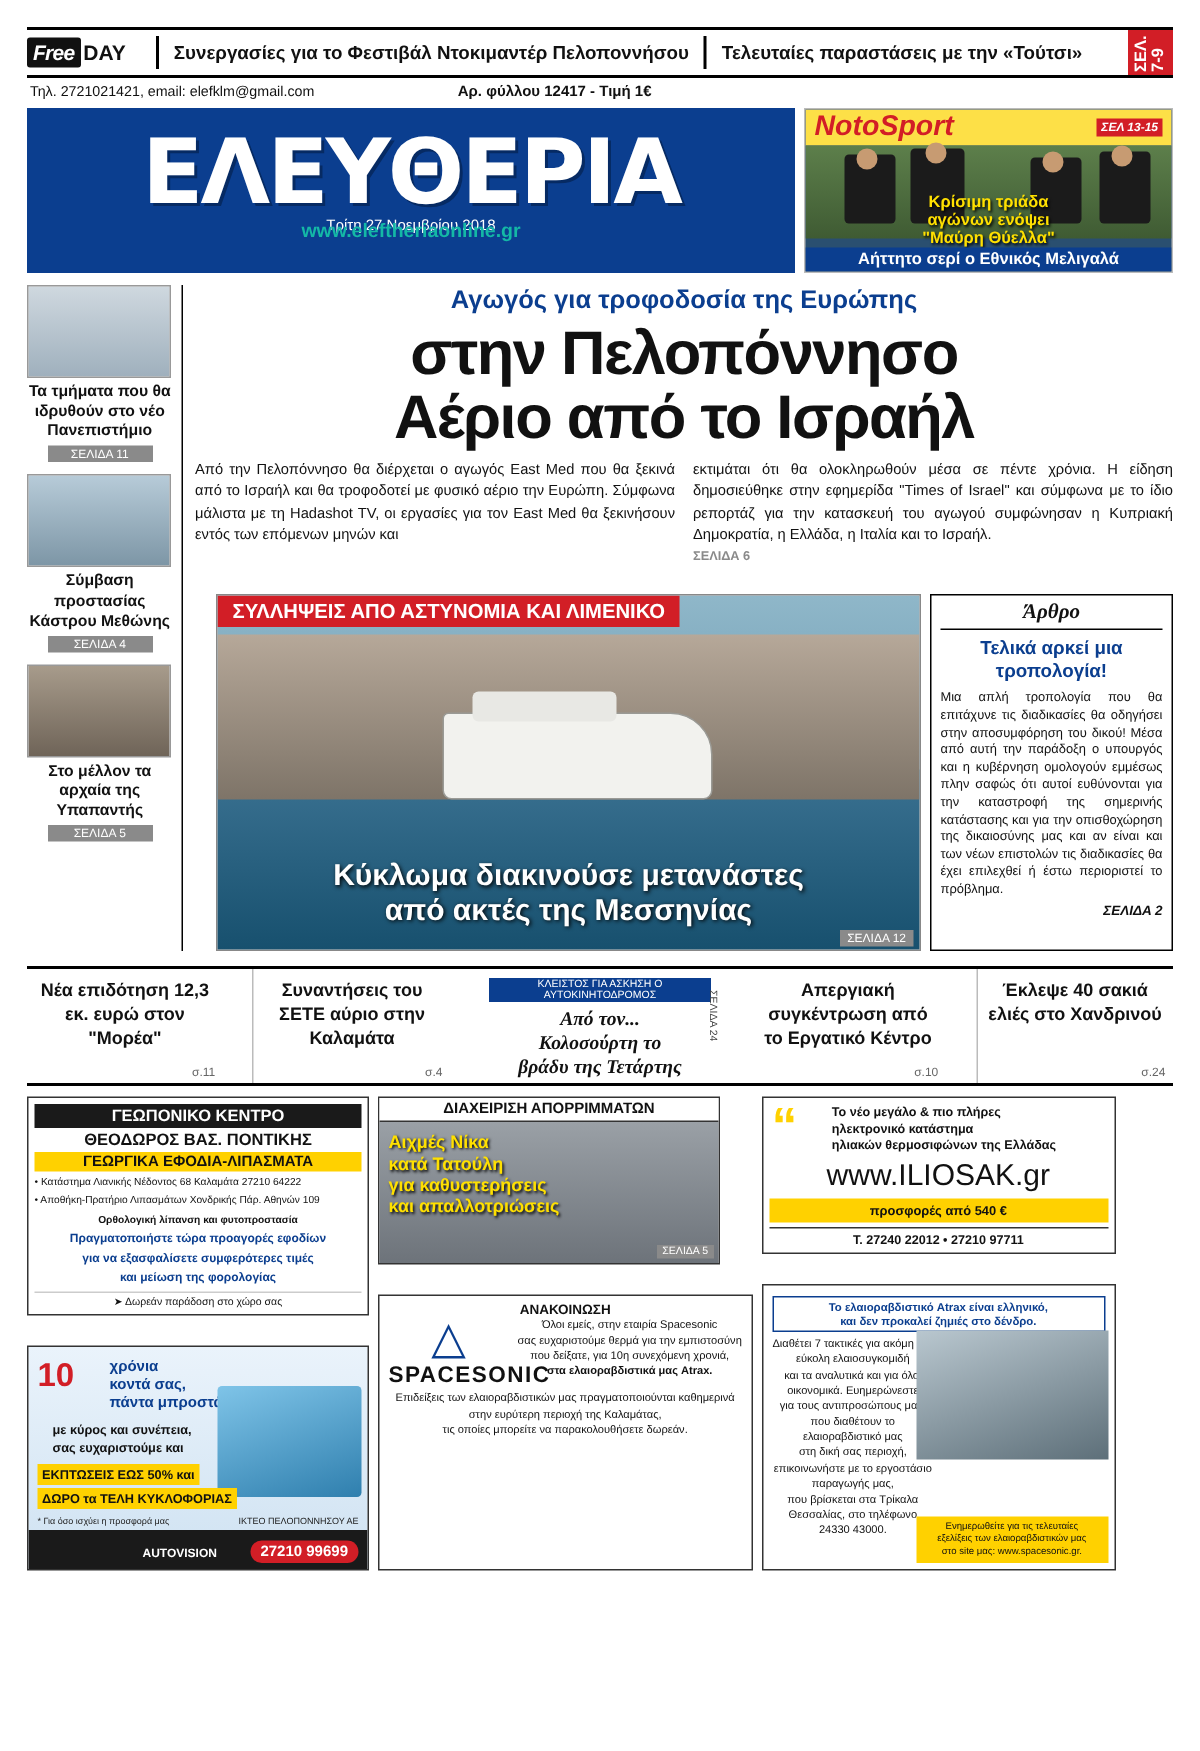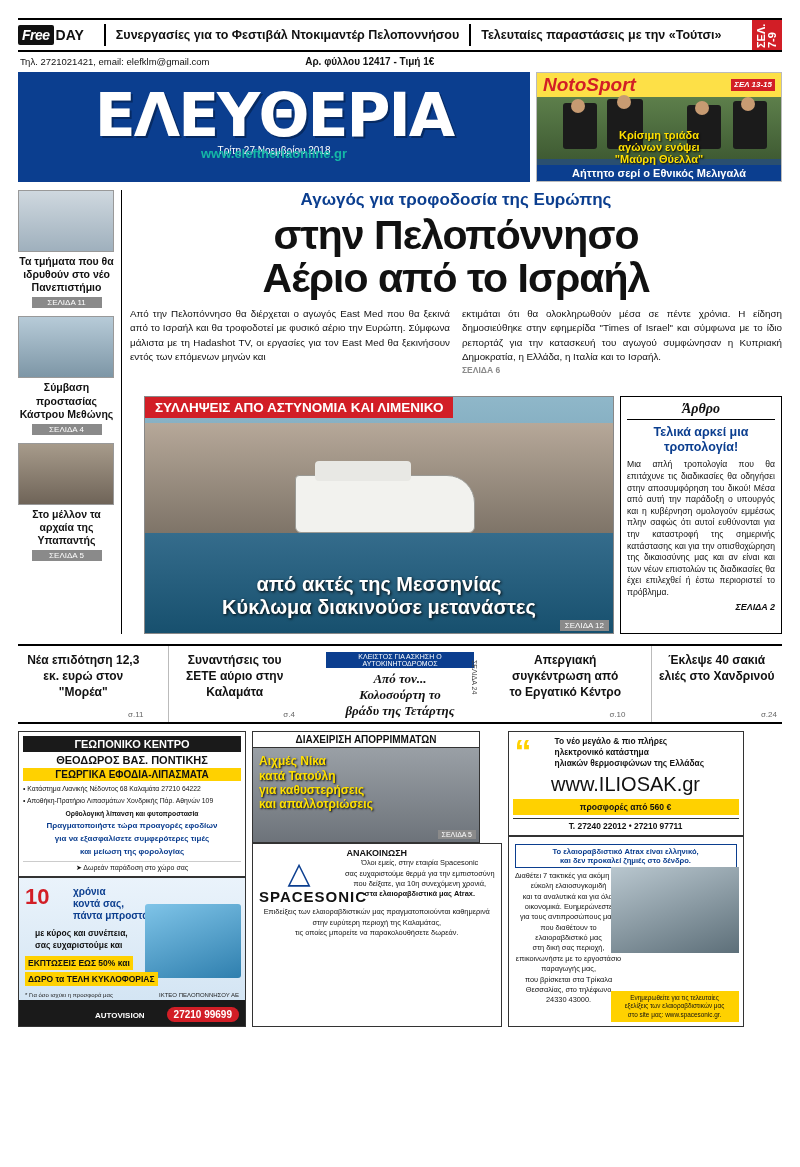--- a/index.html
+++ b/index.html
@@ -81,21 +81,21 @@
   .brief { flex:1; padding:7px 6px 4px; font-size:12px; font-weight:bold; text-align:center; line-height:1.3; position:relative; }
   .brief + .brief { border-left:1px solid #bbb; }
   .brief .bp { position:absolute; right:5px; bottom:2px; font-size:8px; color:#666; font-weight:normal; }
   .briefbox { flex:1.25; padding:6px 6px 4px; position:relative; }
   .briefbox .bbhead { background:#0b3e8f; color:#fff; font-size:7px; text-align:center; padding:1px 0; }
   .briefbox .bbtext { font-family:"Liberation Serif", serif; font-weight:bold; font-style:italic; font-size:13px; text-align:center; line-height:1.2; margin-top:3px; }
   .briefbox .vert { position:absolute; right:2px; top:14px; font-size:7px; writing-mode:vertical-rl; color:#444; }
 
   
   .ads { display:flex; gap:6px; margin-top:7px; }
-  .adcol { display:flex; flex-direction:column; gap:0; }
+  .adcol { display:flex; flex-direction:column; gap:20px; }
   .ad1 { width:228px; border:1px solid #333; padding:4px; }
   .ad1 .t1 { background:#1a1a1a; color:#fff; text-align:center; font-weight:bold; font-size:11px; padding:2px 0; }
   .ad1 .t2 { text-align:center; font-weight:bold; font-size:11px; margin-top:2px; }
   .ad1 .t3 { background:#ffd100; text-align:center; font-weight:bold; font-size:10px; padding:1px 0; margin-top:2px; }
   .ad1 .sm { font-size:6.8px; line-height:1.35; margin-top:3px; }
   .ad1 .blue { color:#0b3e8f; font-weight:bold; font-size:8px; text-align:center; line-height:1.3; margin-top:3px;}
   .ad1 .deliv { font-size:7px; text-align:center; margin-top:3px; border-top:1px solid #ccc; padding-top:2px;}
 
   .ad2 { width:228px; height:150px; border:1px solid #333; position:relative; overflow:hidden; background:linear-gradient(180deg,#eaf3fb,#cfe2f2);}
   .ad2 .big { position:absolute; left:6px; top:6px; color:#d21e26; font-weight:bold; font-size:22px; }
@@ -221,22 +221,22 @@
       </div>
 
       <div class="midrow">
         <div class="bigphoto">
           <div class="redbar">ΣΥΛΛΗΨΕΙΣ ΑΠΟ ΑΣΤΥΝΟΜΙΑ ΚΑΙ ΛΙΜΕΝΙΚΟ</div>
           <div style="position:absolute;left:0;bottom:0;width:100%;height:120px;background:linear-gradient(180deg,#3b7292,#17506e);"></div>
           <div style="position:absolute;left:0;top:26px;width:100%;height:110px;background:linear-gradient(180deg,#b6a899,#7e7468);"></div>
           <div style="position:absolute;left:150px;top:78px;width:180px;height:58px;background:#f2f2ee;border-radius:4px 28px 6px 6px;border:1px solid #9a9a95;"></div>
           <div style="position:absolute;left:170px;top:64px;width:96px;height:20px;background:#e8e8e4;border-radius:4px;"></div>
           <div class="photocap">
+            <div>Κύκλωμα διακινούσε μετανάστες</div>
             <div>από ακτές της Μεσσηνίας</div>
-            <div>Κύκλωμα διακινούσε μετανάστες</div>
           </div>
           <div class="photopage">ΣΕΛΙΔΑ 12</div>
         </div>
 
         <div class="artbox">
           <div class="artlabel">Άρθρο</div>
           <div class="arttitle">Τελικά αρκεί μια τροπολογία!</div>
           <div class="arttext">Μια απλή τροπολογία που θα επιτάχυνε τις διαδικασίες θα οδηγήσει στην αποσυμφόρηση του δικού! Μέσα από αυτή την παράδοξη ο υπουργός και η κυβέρνηση ομολογούν εμμέσως πλην σαφώς ότι αυτοί ευθύνονται για την καταστροφή της σημερινής κατάστασης και για την οπισθοχώρηση της δικαιοσύνης μας και αν είναι και των νέων επιστολών τις διαδικασίες θα έχει επιλεχθεί ή έστω περιοριστεί το πρόβλημα.</div>
           <div class="artpage">ΣΕΛΙΔΑ 2</div>
         </div>
@@ -344,21 +344,21 @@
       </div>
     </div>
 
     <div class="adcol">
       <div class="adilios">
         <div class="quote">“</div>
         <div class="l1">Το νέο μεγάλο &amp; πιο πλήρες</div>
         <div class="l1">ηλεκτρονικό κατάστημα</div>
         <div class="l1">ηλιακών θερμοσιφώνων της Ελλάδας</div>
         <div class="url">www.ILIOSAK.gr</div>
-        <div class="box">προσφορές από 560 €</div>
+        <div class="box">προσφορές από 540 €</div>
         <div class="tel">Τ. 27240 22012 • 27210 97711</div>
       </div>
 
       <div class="adspace" style="min-height:150px;">
         <div class="note">
           <div>Το ελαιοραβδιστικό Atrax είναι ελληνικό,</div>
           <div>και δεν προκαλεί ζημιές στο δένδρο.</div>
         </div>
         <div class="txt" style="text-align:center;width:108px;">
           <div>Διαθέτει 7 τακτικές για ακόμη πιο εύκολη ελαιοσυγκομιδή</div>

